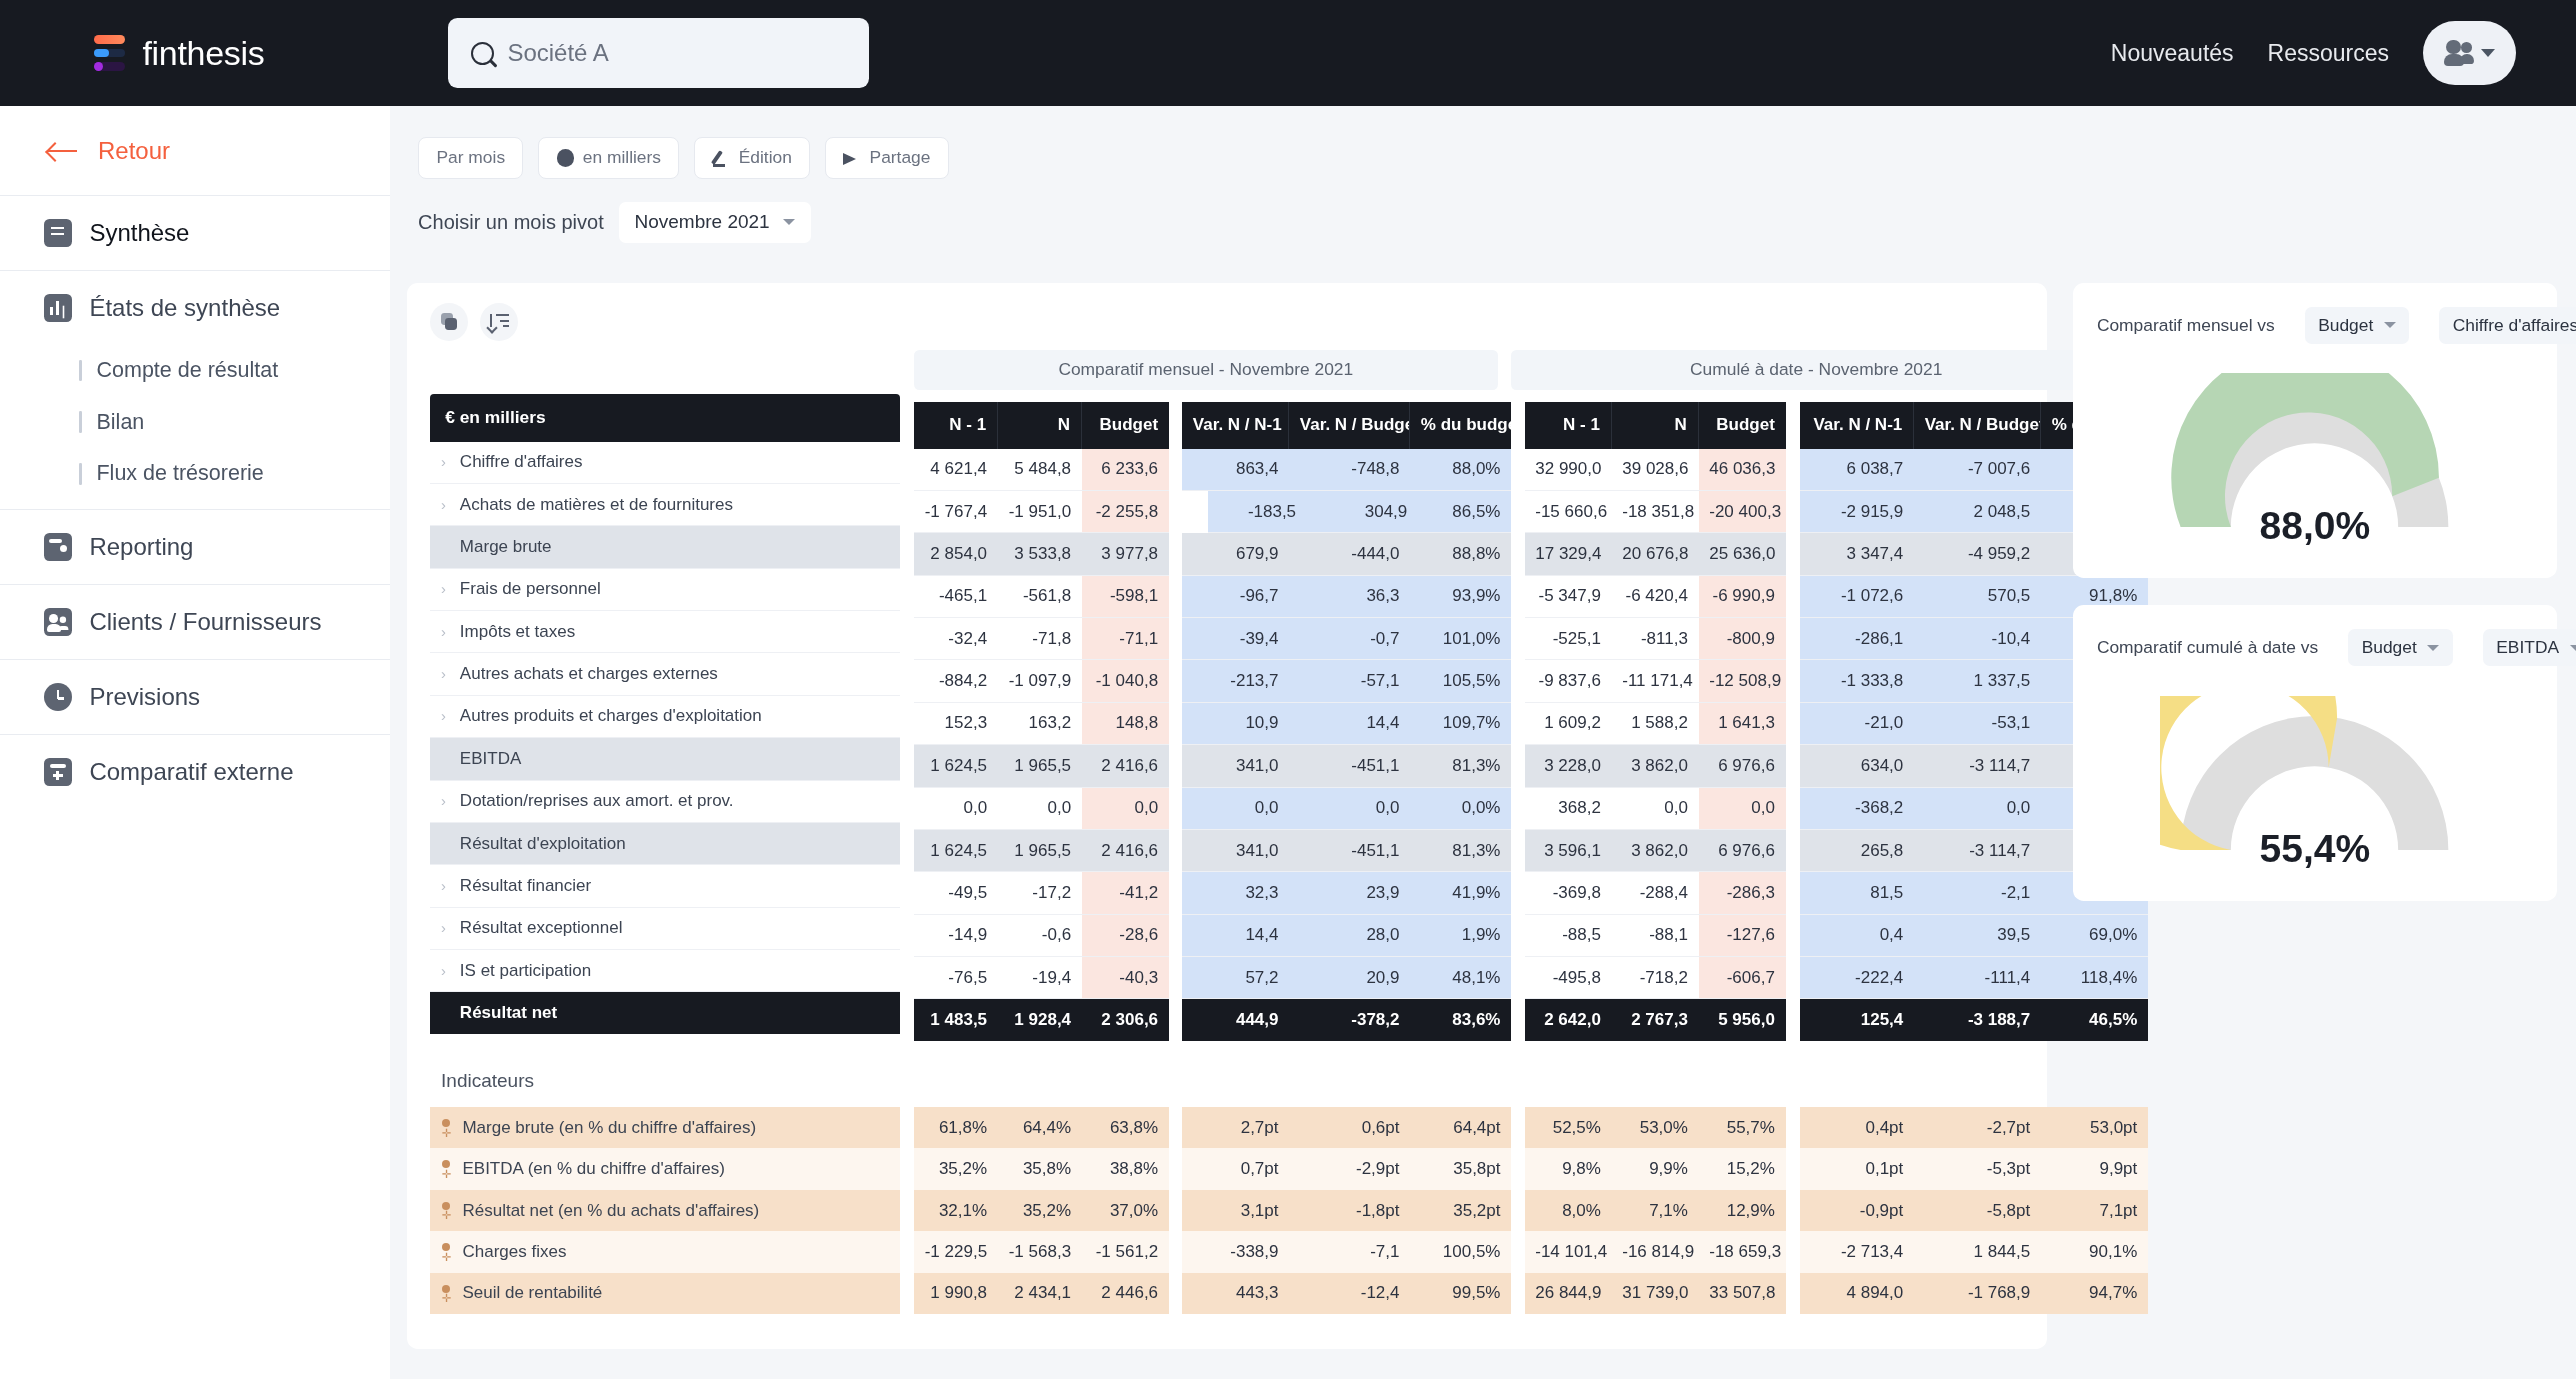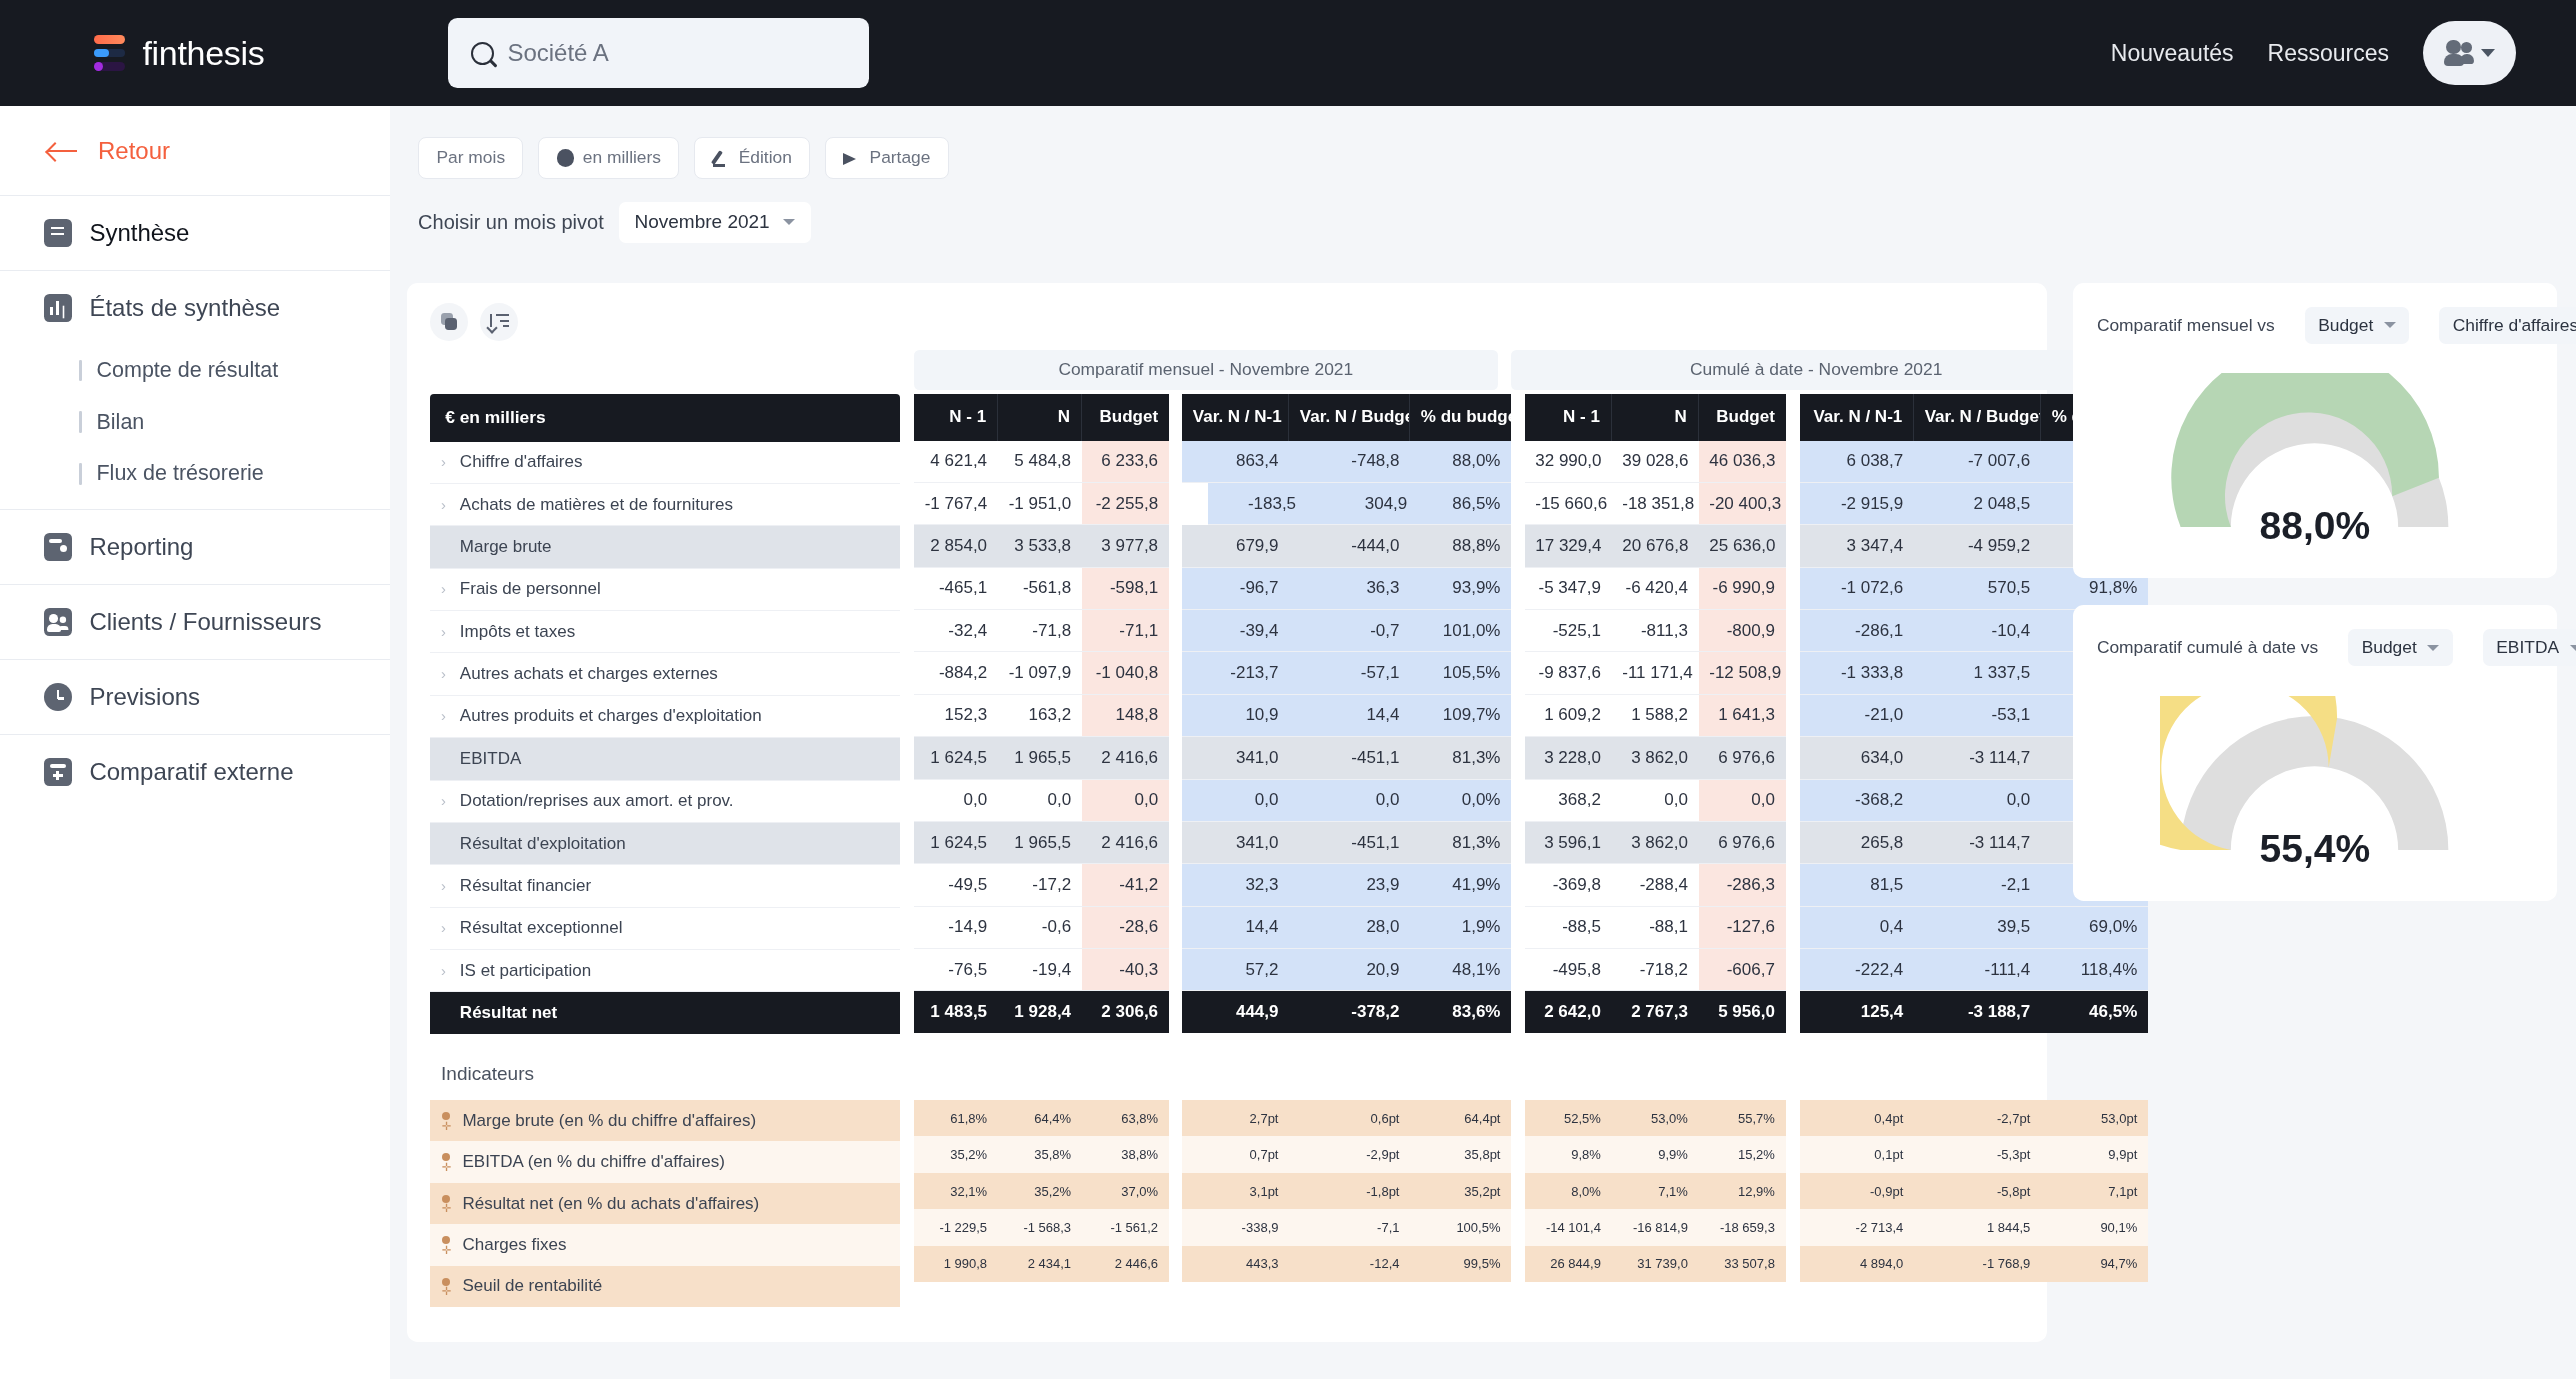--- a/index.html
+++ b/index.html
@@ -137,21 +137,21 @@
   .col-labels { width: 470px; flex:0 0 auto; }
   .blk { flex:0 0 auto; }
   .blk-gap { width: 13.4px; flex:0 0 auto; }
   .b1 { width: 255px; } .b2 { width: 329px; }
   .b3 { width: 262px; } .b4 { width: 349px; }
 
   .hrow { display:flex; }
   .hcell {
     background:#171a21; color:#fff; font-size: 17px; font-weight: 600;
     padding: 13.4px 10.7px; text-align:right; border-right: 1.3px solid #2b303a;
-    white-space: nowrap; overflow:hidden;
+    white-space: nowrap; overflow:hidden;margin-top:8px;
   }
   .hcell:last-child { border-right: none; }
   .hlabel { background:#171a21; color:#fff; font-size:17.4px; font-weight:600; padding: 13.4px 14.8px; border-radius: 4px 4px 0 0; text-align:left; }
 
   .drow { display:flex; }
   .dcell {
     font-size: 17px; color:#2d3340; padding: 10.7px 10.7px; text-align:right;
     border-bottom: 1.3px solid #eef0f4; white-space: nowrap; overflow:hidden;
   }
   .lcell {
@@ -167,21 +167,21 @@
   .r-tot .lcell, .r-tot .dcell { background:#dfe3e9; font-weight: 400; }
   .r-final .lcell, .r-final .dcell { background:#171a21; color:#fff; font-weight:700; border-bottom: none; }
   .blk-budget .r-sub .dcell { background:#fbe6e0; }
   .blk-budget .r-tot .dcell { background:#dfe3e9; }
   .blk-var .r-sub .dcell { background:#d3e2f8; }
   .blk-var .r-tot .dcell { background:#dfe3e9; }
   .blk-var .r-final .dcell, .blk-budget .r-final .dcell { background:#171a21; }
 
   
   .ind-title { font-size: 19px; color:#4a5260; margin: 29.5px 0 14.8px 10.7px; }
-  .icell { font-size: 13px; color:#2d3340; padding: 10.7px 10.7px; text-align:right; white-space:nowrap; overflow:hidden; }
+  .icell { font-size: 17px; color:#2d3340; padding: 10.7px 10.7px; text-align:right; white-space:nowrap; overflow:hidden; }
   .ilabel { font-size: 17px; color:#3c4452; padding: 10.7px 10.7px; display:flex; align-items:center; gap: 10.7px; white-space:nowrap; overflow:hidden; }
   .gearmove { width: 10.7px; flex:0 0 auto; display:flex; flex-direction:column; align-items:center; gap:2.7px; }
   .gearmove .g { width:8px;height:8px;border-radius:50%;background:#c98f5e; }
   .gearmove .m { font-size:11.4px; color:#c98f5e; line-height: 6.7px; }
   .ind-a .icell, .ind-a .ilabel { background:#f7e0c9; }
   .ind-b .icell, .ind-b .ilabel { background:#fdf6ef; }
 
   
   .panel { background:#fff; border-radius: 10.7px; padding: 24px 24px 31px 24px; }
   .panel-head { display:flex; align-items:center; gap: 30px; flex-wrap: nowrap; }

